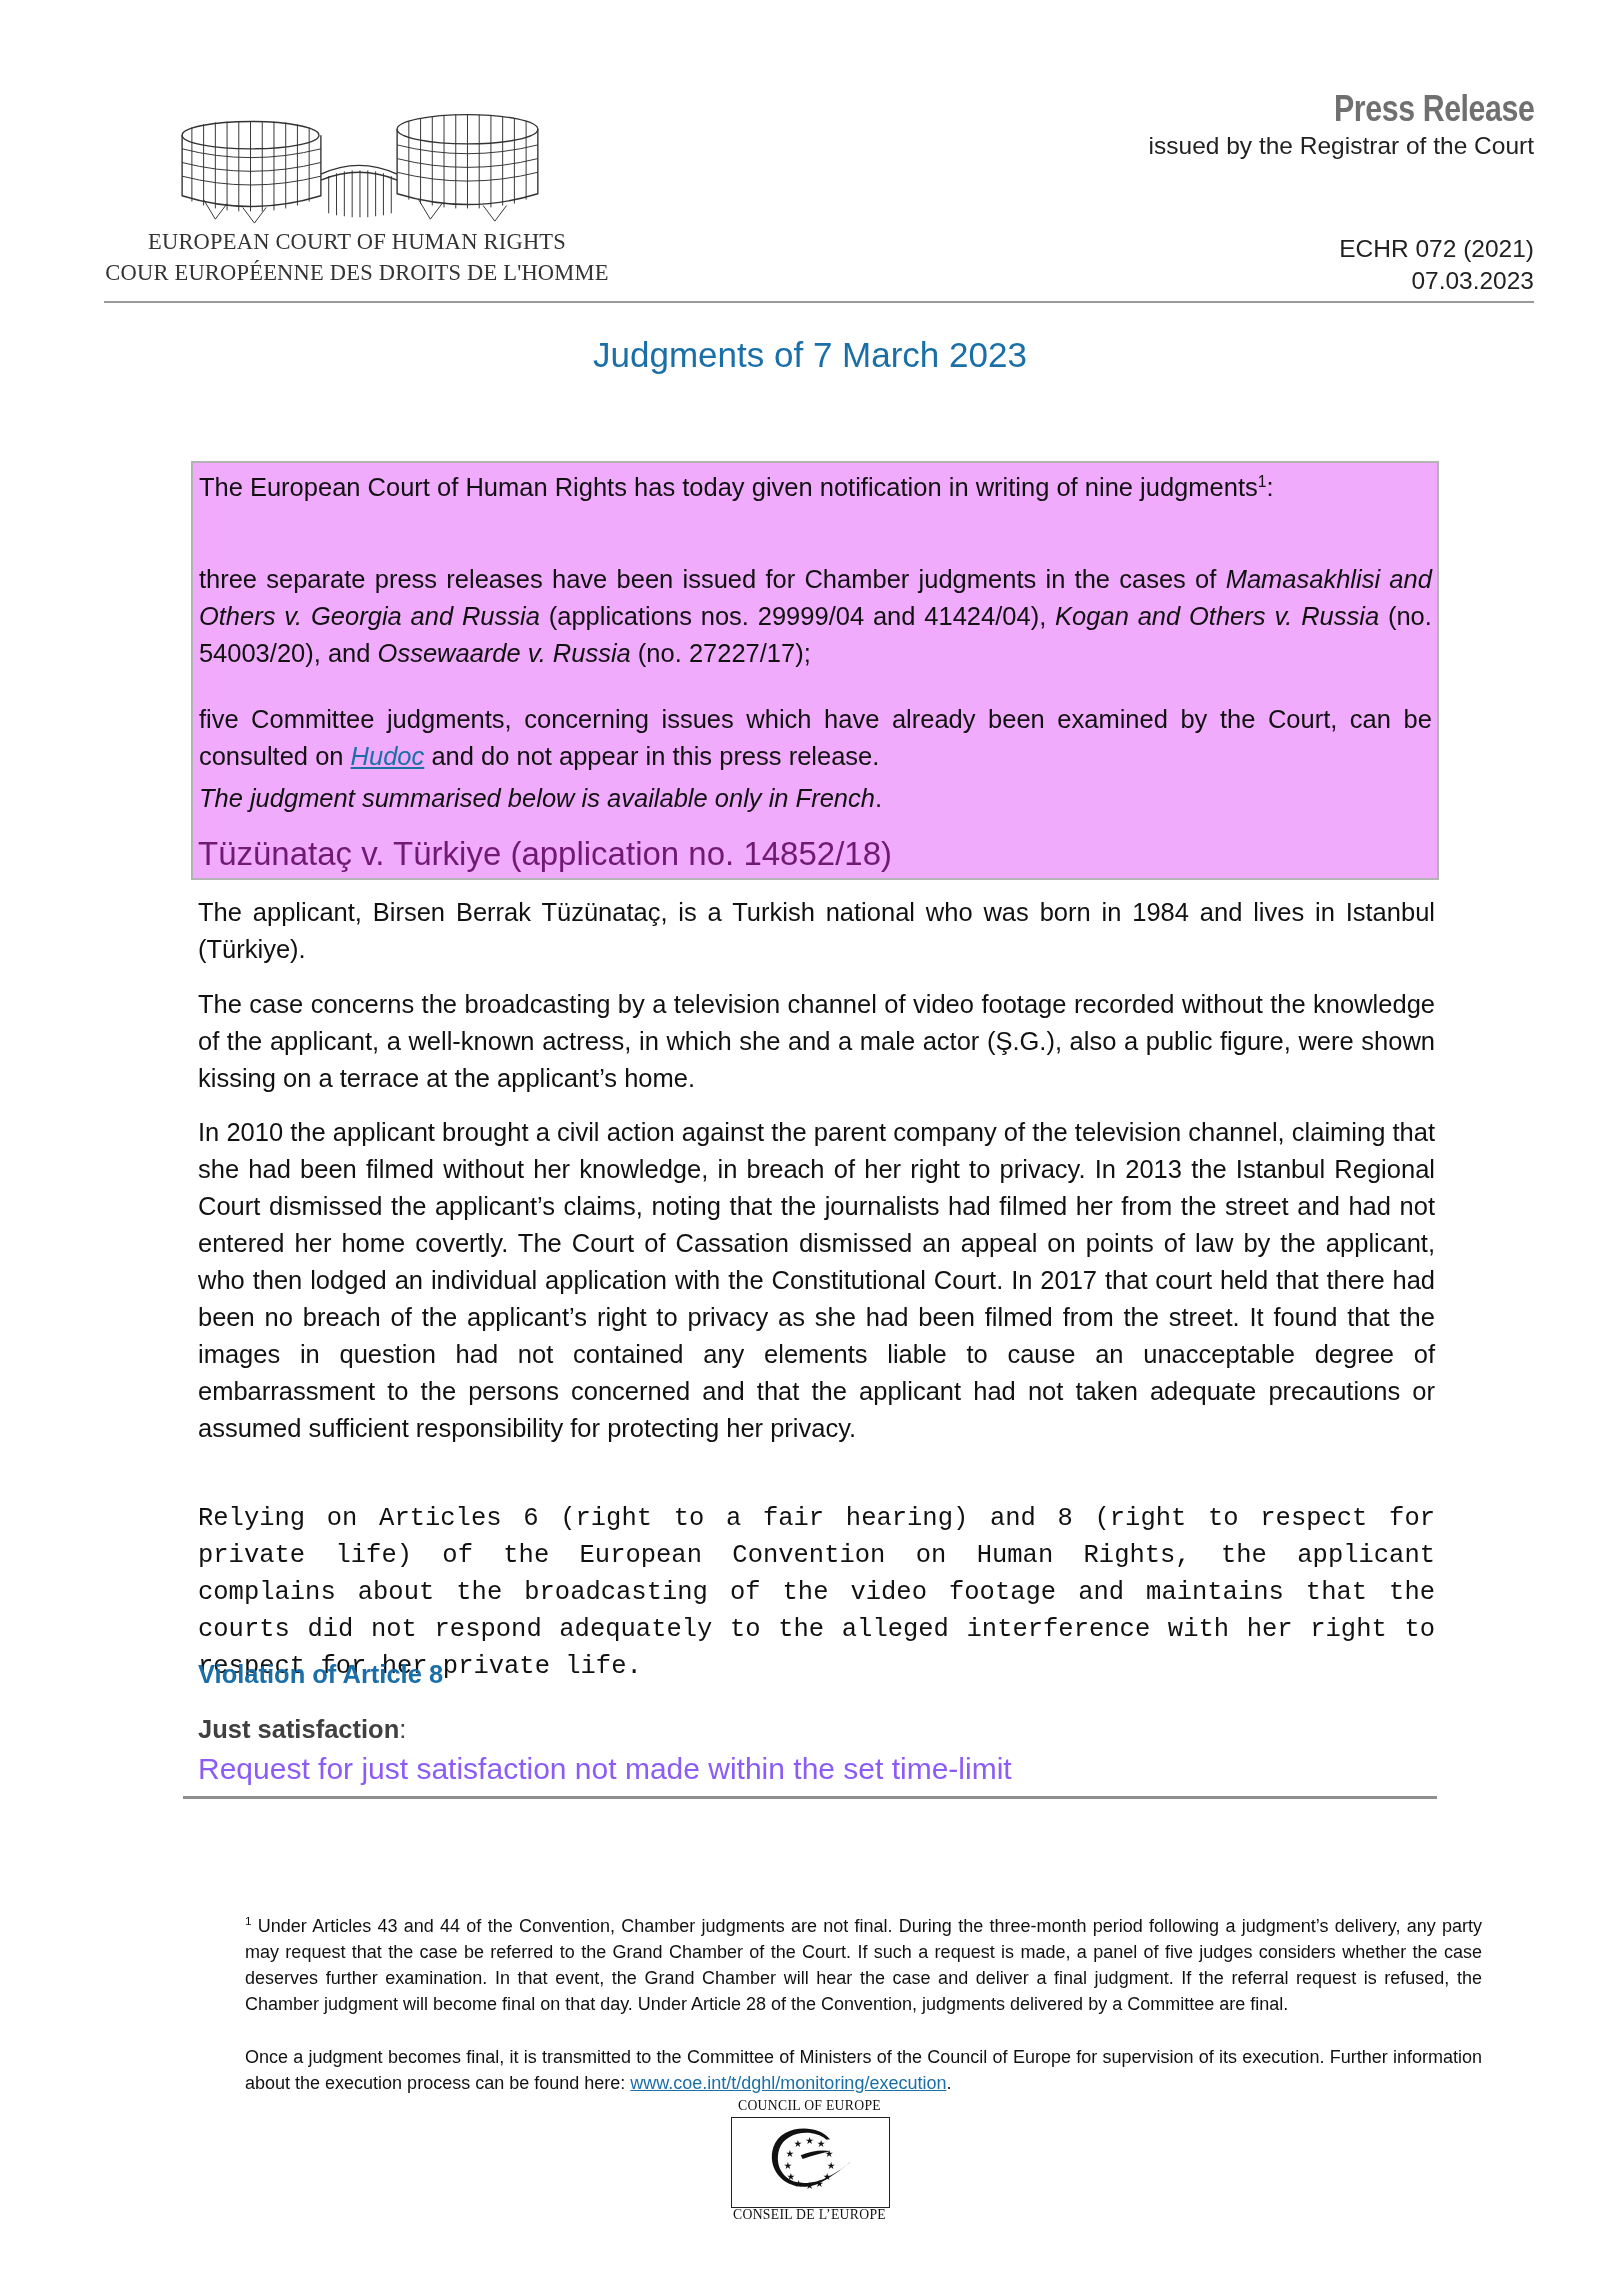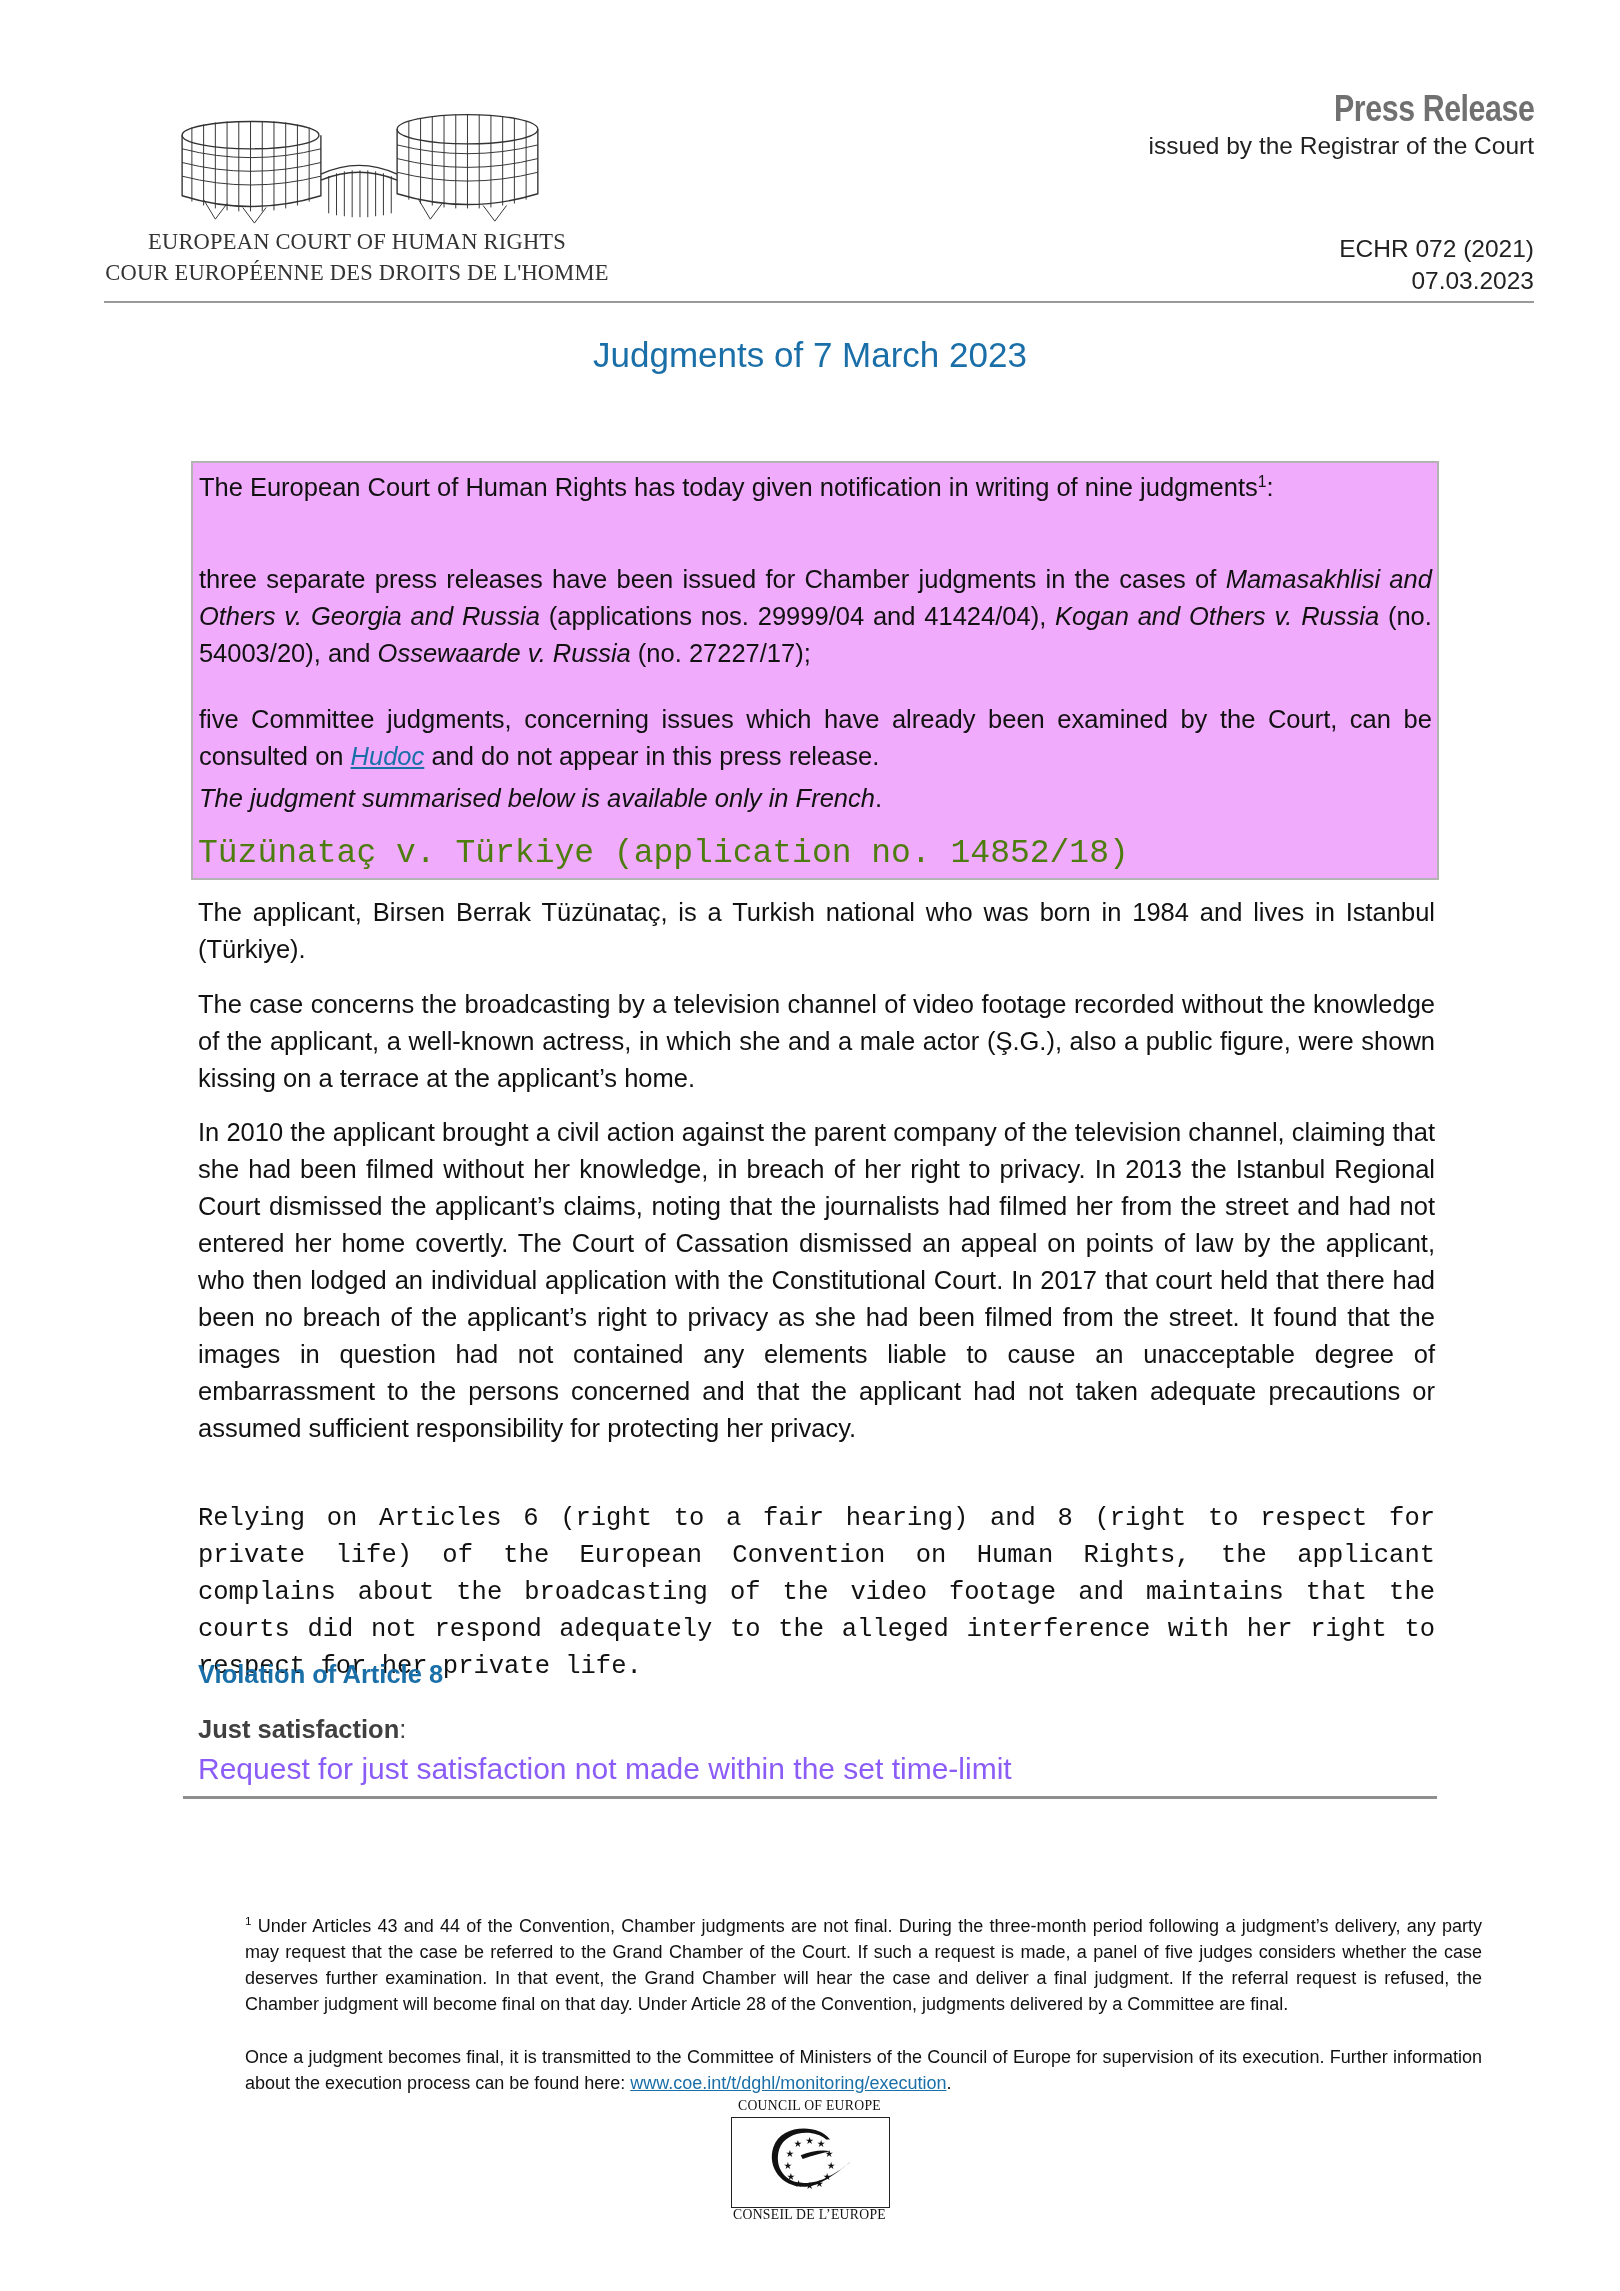--- a/index.html
+++ b/index.html
@@ -30,21 +30,21 @@
   .box-p.l0 { top: 5.9px; }
   .box-p.l1 { top: 51px; }
   .box-p.l2 { top: 98px; }
   .box-p.l3 { top: 238px; }
   .box-p.l4 { top: 317px; font-style: italic; }
   .box-p sup { font-size: 15.7px; line-height: 0; }
   .link { color: #1a6fa8; text-decoration: underline; font-style: italic; }
   .link-plain { color: #1a6fa8; text-decoration: underline; }
 
   
-  .case-heading { position: absolute; left: 198px; top: 835px; font-size: 33px; color: #4d7c0f; font-family: Liberation Mono, monospace; }
+  .case-heading { position: absolute; left: 198px; top: 835px; font-size: 33px; color: #701a75; }
   .body-p { position: absolute; left: 198px; width: 1237px; font-size: 25.5px; line-height: 37px; color: #111; text-align: justify; text-align-last: left; }
   .p1 { top: 894px; }
   .p2 { top: 986px; }
   .p3 { top: 1114px; }
   .p4 { top: 1500px; font-family: Liberation Mono, monospace; }
   .violation { position: absolute; left: 198px; top: 1660px; font-size: 25.5px; font-weight: bold; color: #1a6fa8; }
   .js-label { position: absolute; left: 198px; top: 1715px; font-size: 25.5px; color: #404040; text-align: center; }
   .js-label b { font-weight: bold; }
   .js-text { position: absolute; left: 198px; top: 1752px; font-size: 30px; color: #8b5cf6; }
   .bottom-rule { position: absolute; left: 183px; top: 1796px; width: 1254px; height: 2.9px; background: #8f8f8f; }

